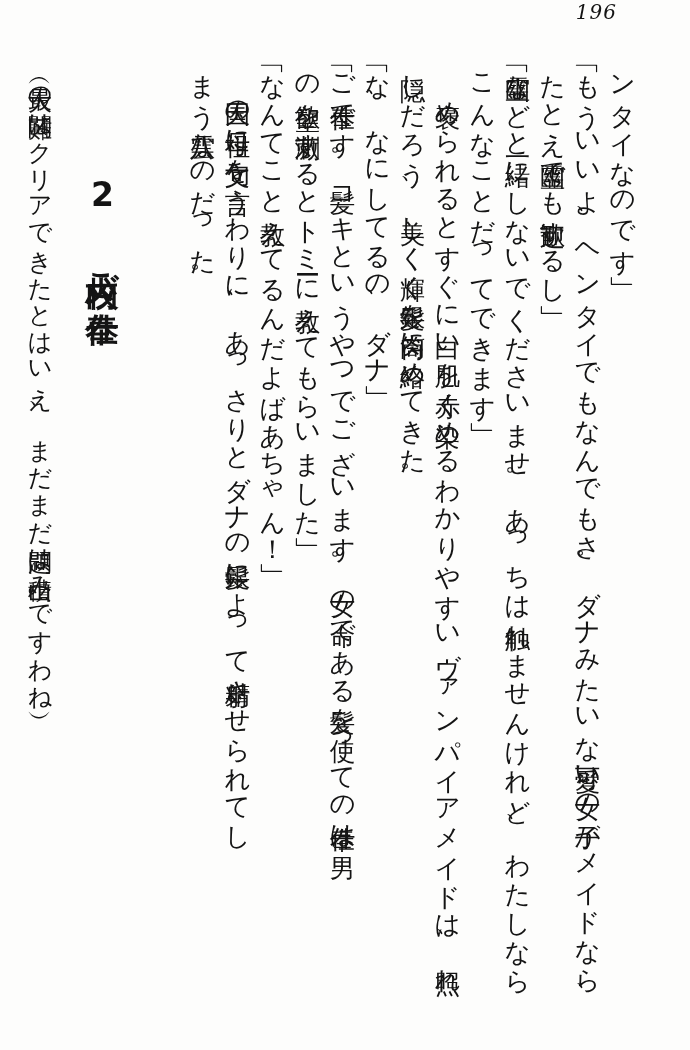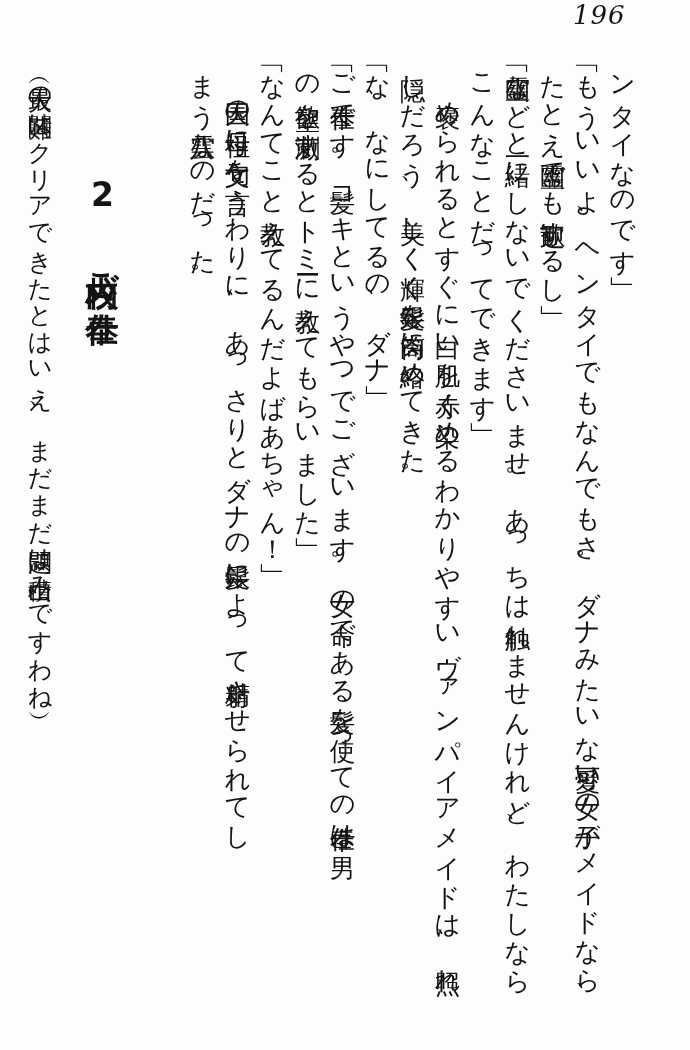--- a/index.html
+++ b/index.html
@@ -18,22 +18,22 @@
   .page {
     position: absolute;
     inset: 0;
     background: #fdfdfc;
   }
   .page-number {
     position: absolute;
     top: 0px;
     left: 573px;
     width: 44px;
-    text-align: left;
-    font-size: 26px;
+    text-align: right;
+    font-size: 20px;
     font-style: italic;
     letter-spacing: 1px;
   }
   .text-block {
     position: absolute;
     top: 57px;
     right: 50px;
     height: 982px;
     writing-mode: vertical-rl;
     -webkit-writing-mode: vertical-rl;

